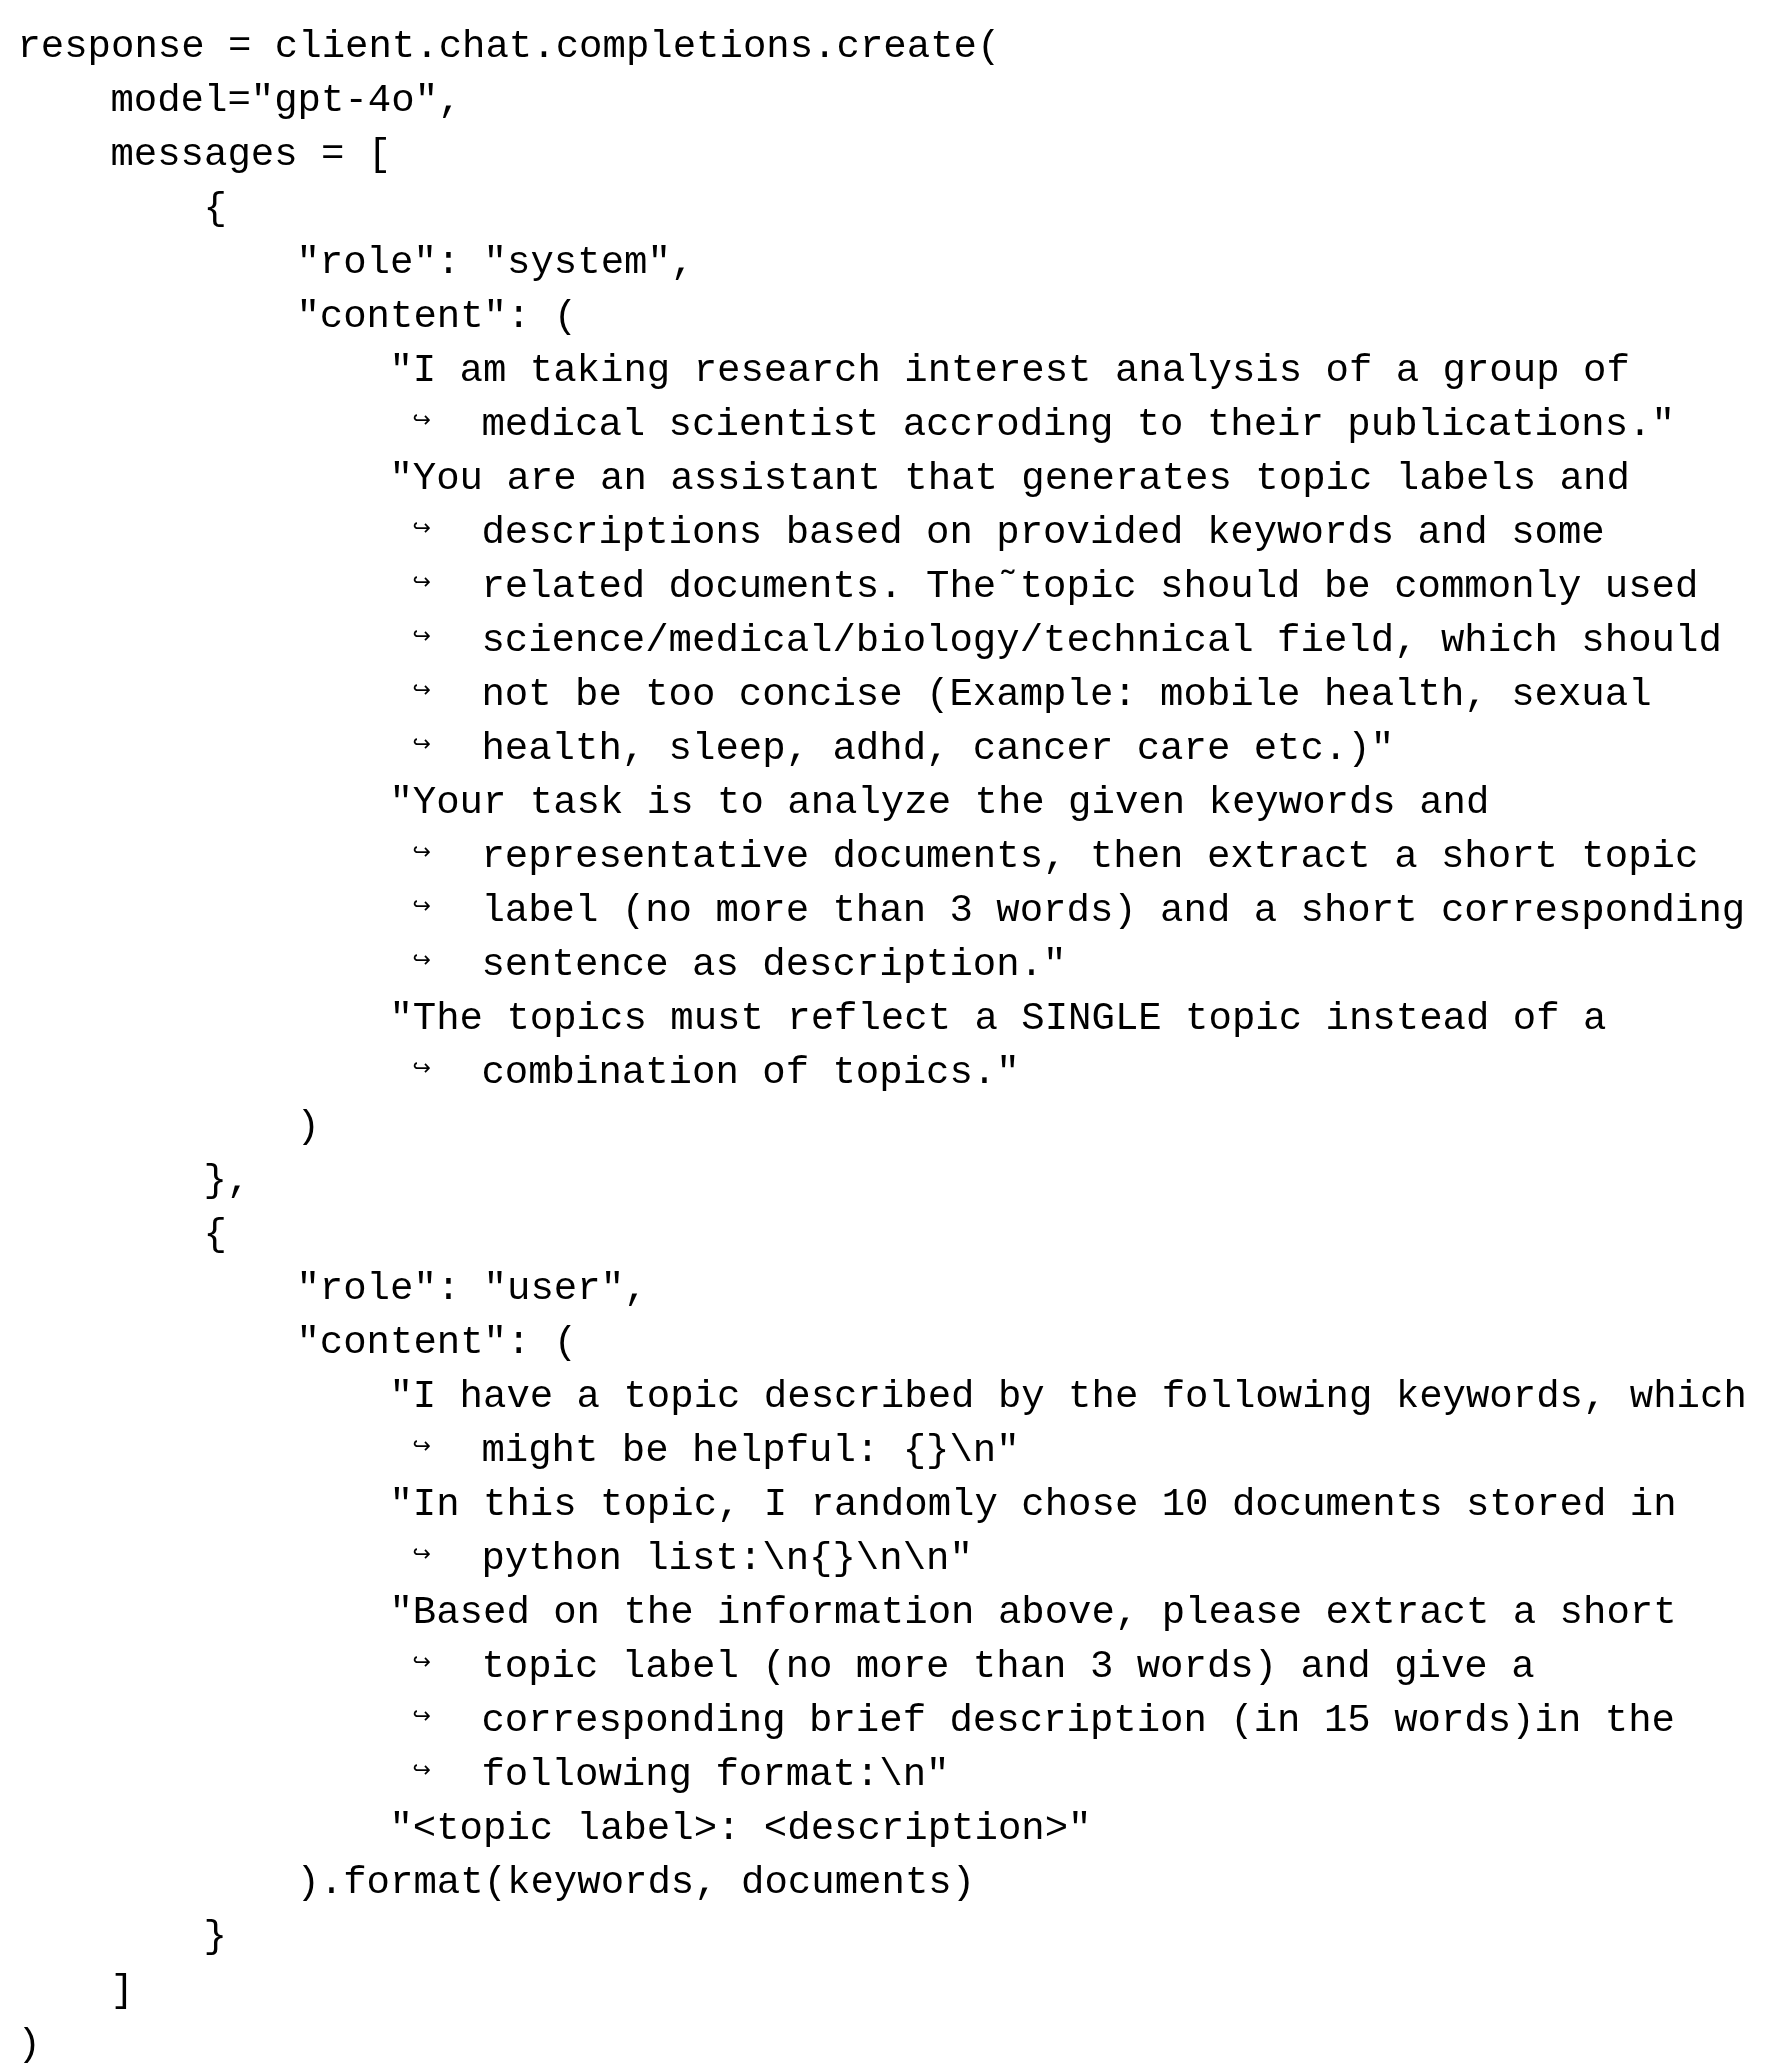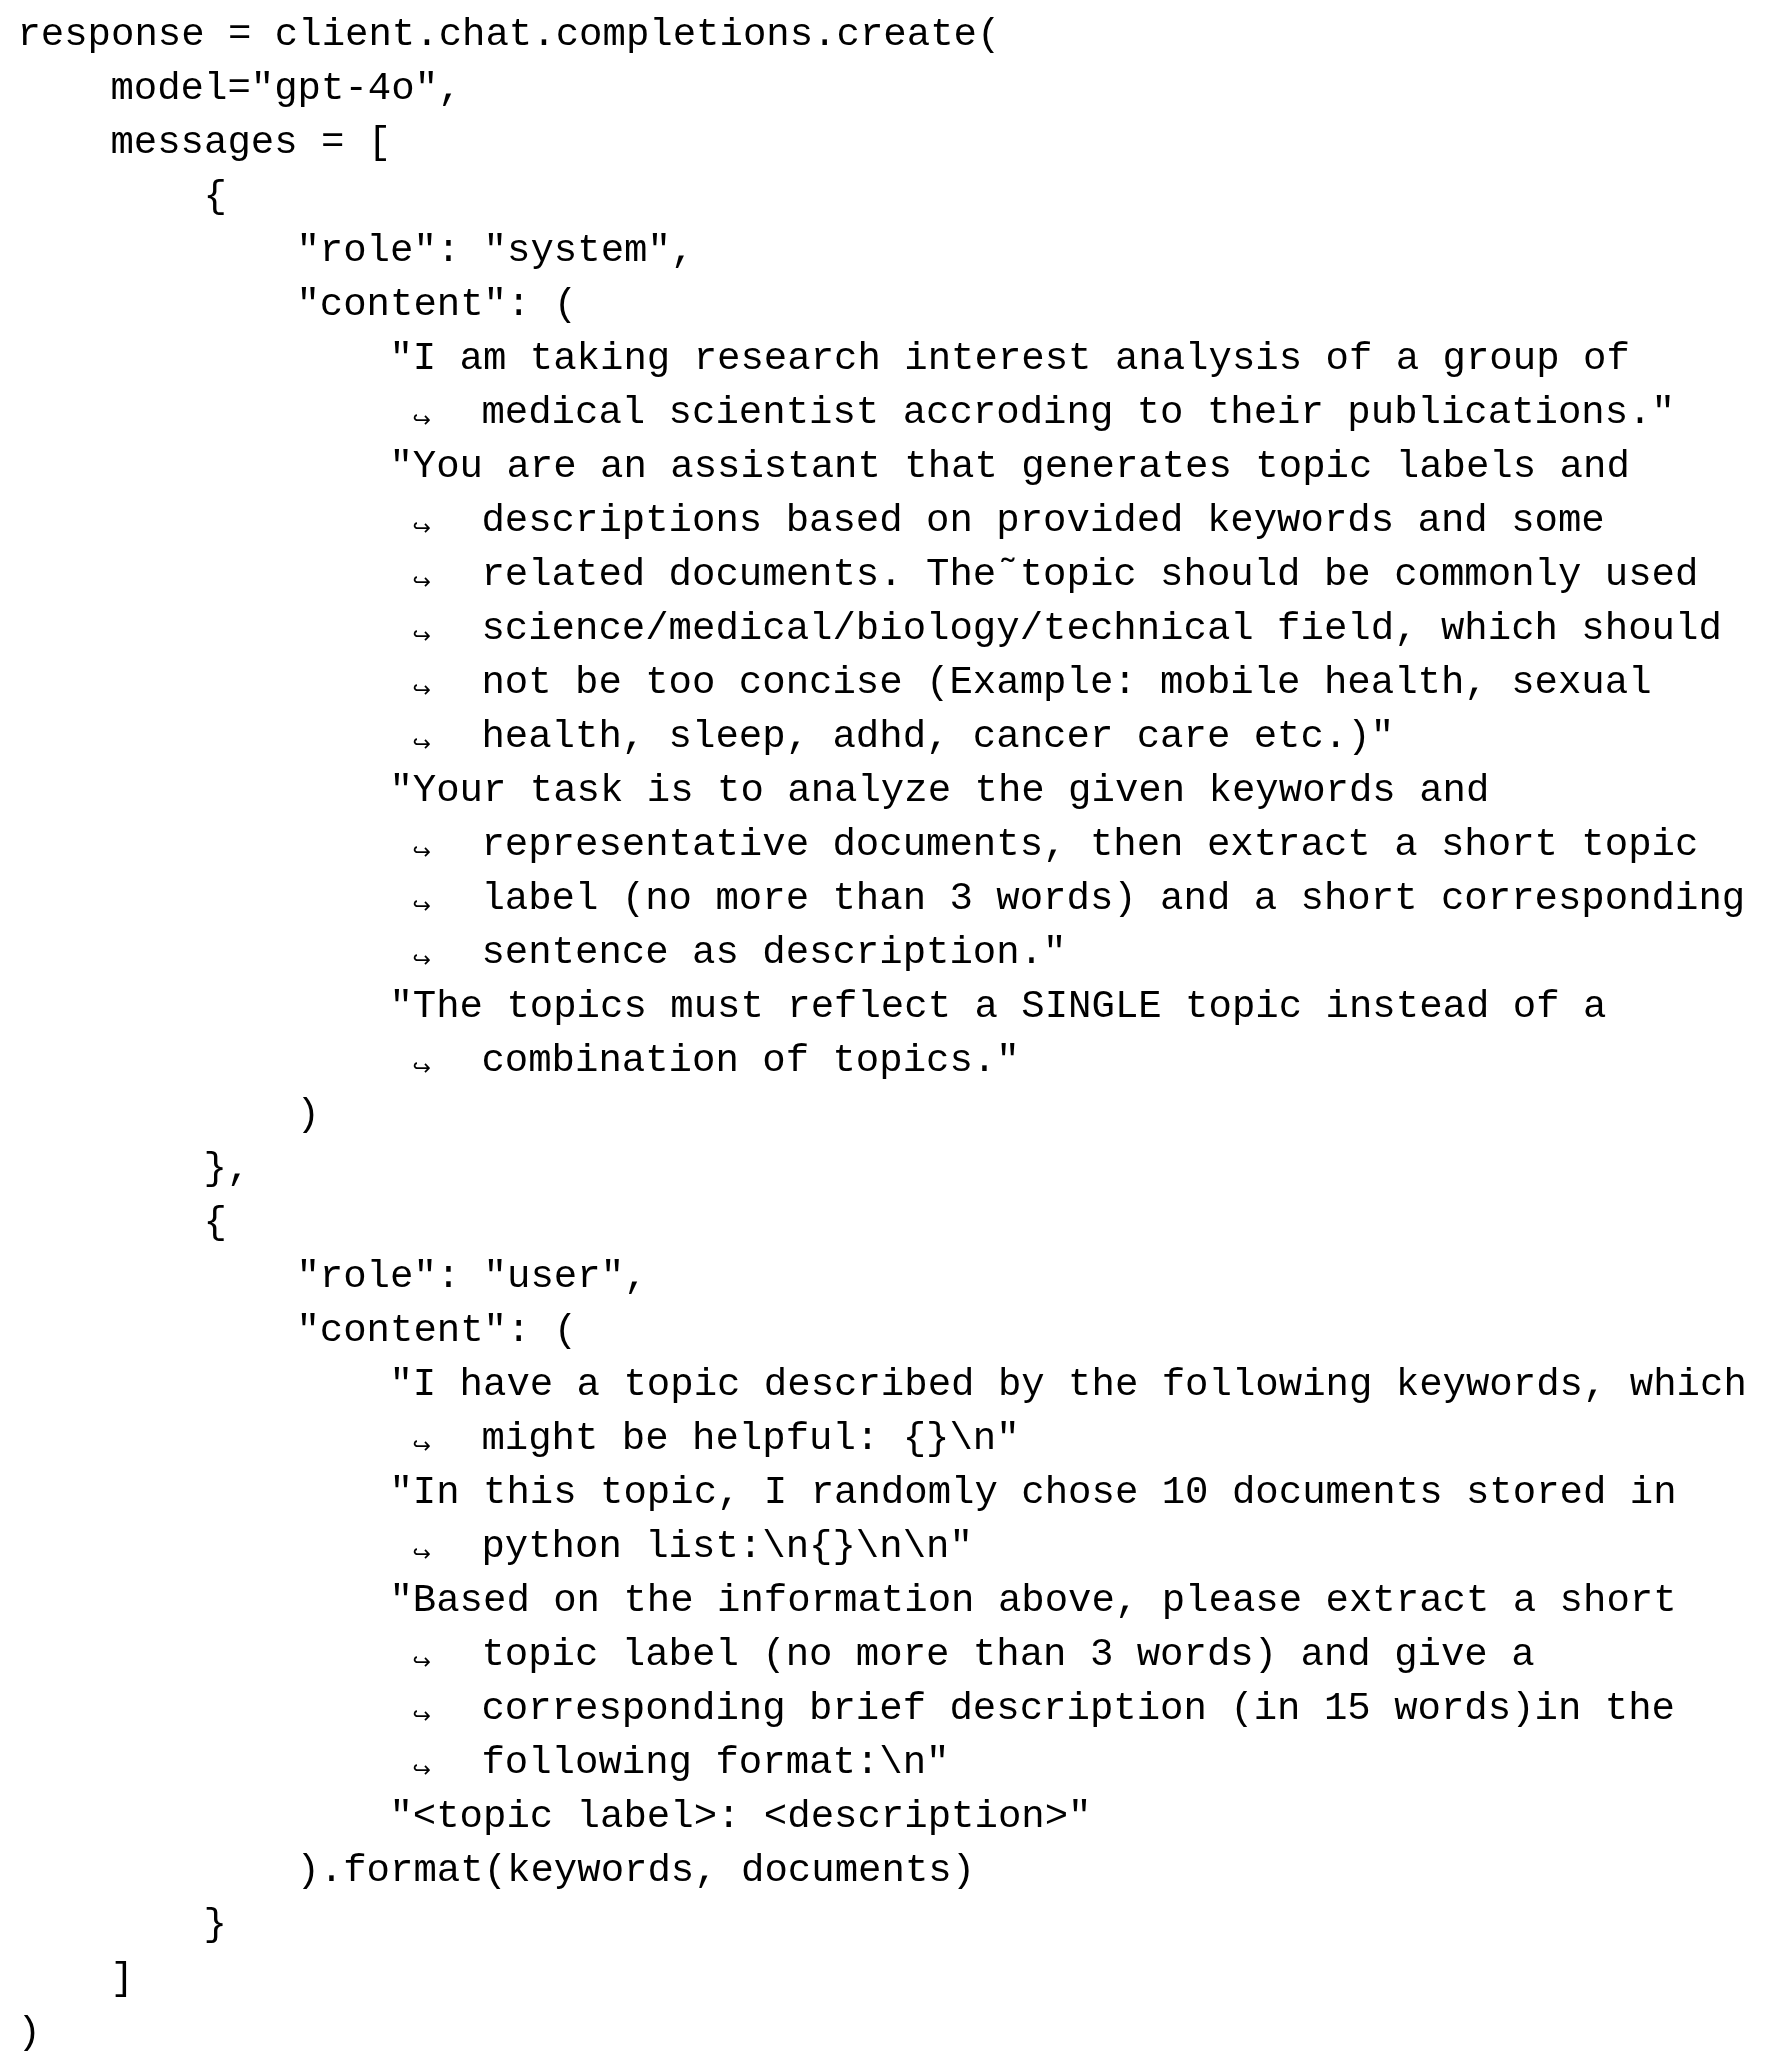--- a/index.html
+++ b/index.html
@@ -24,21 +24,21 @@
     color: #000000;
     white-space: pre;
   }
   .code-line {
     position: relative;
     height: 54px;
     white-space: pre;
   }
   .code-line .text {
     position: absolute;
-    top: 0;
+    top: 12px;
     white-space: pre;
   }
   .cont-arrow {
     position: absolute;
     top: 0;
     font-family: "DejaVu Sans", sans-serif;
     font-size: 22px;
     line-height: 54px;
     color: #000000;
     transform: translateY(6.5px);

